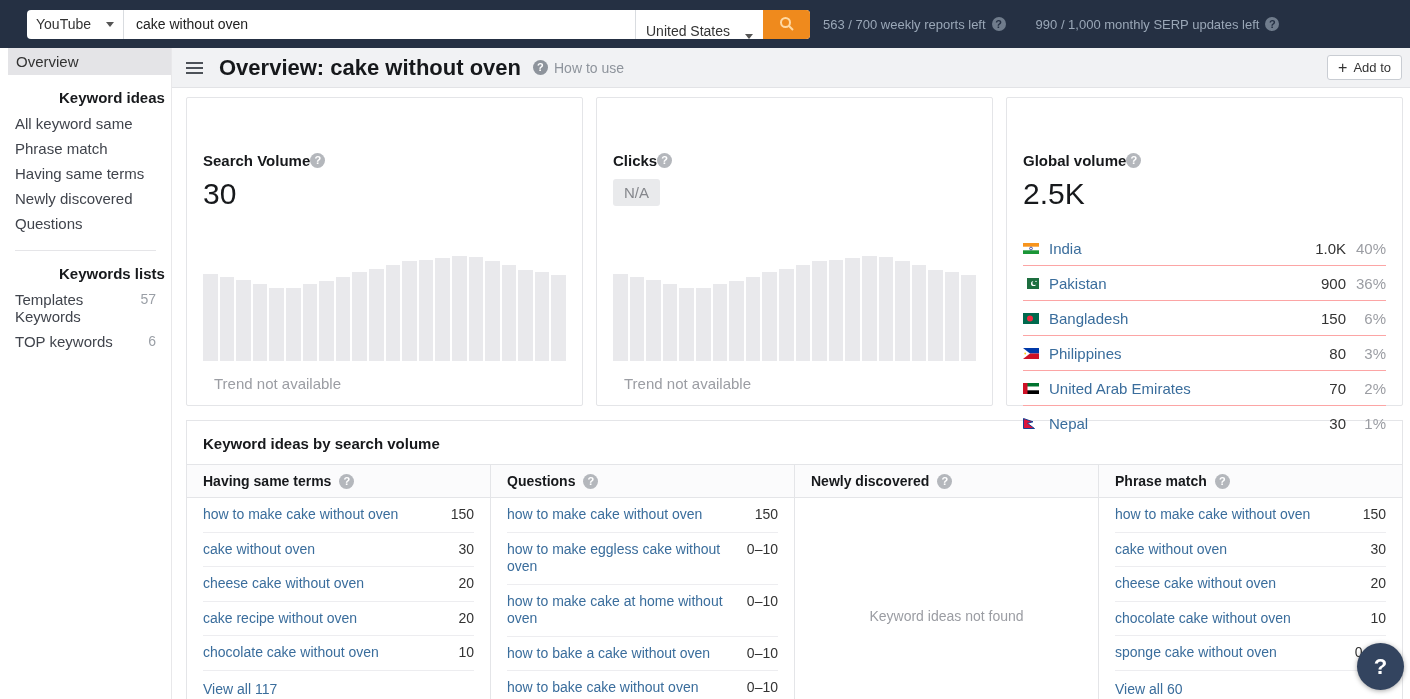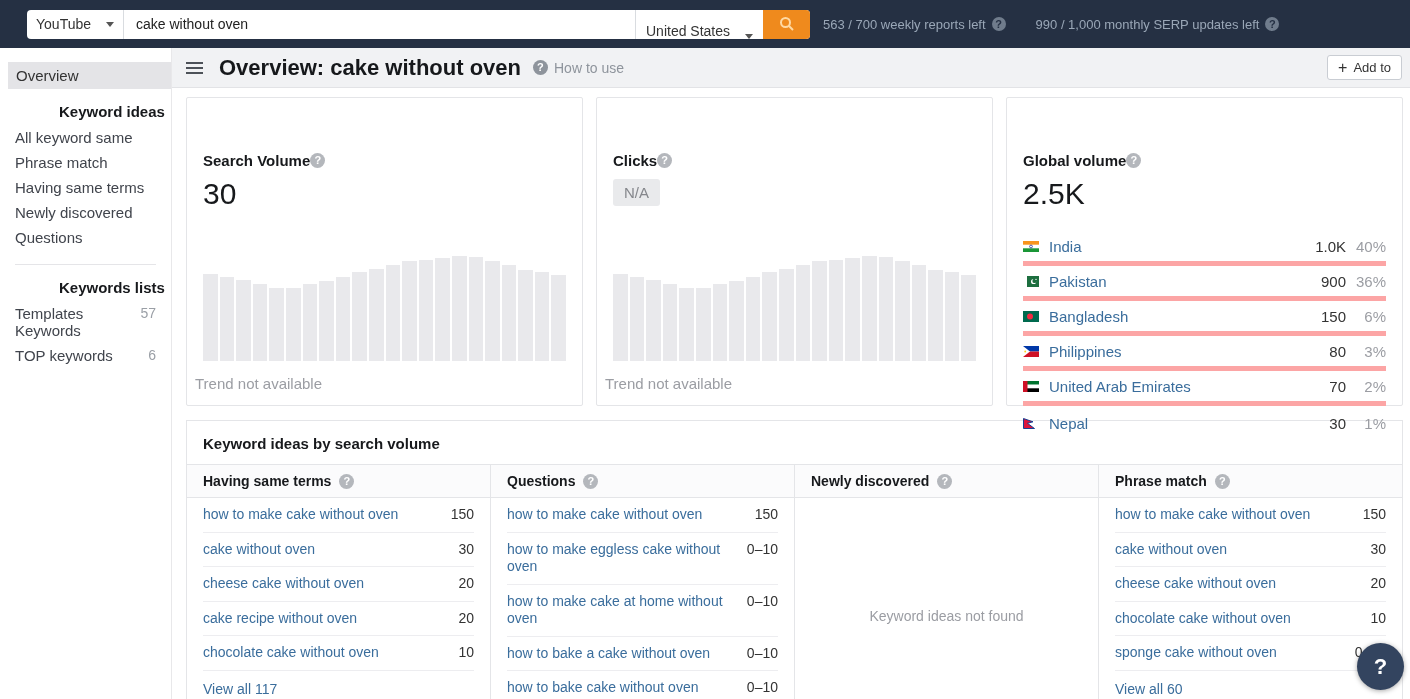--- a/index.html
+++ b/index.html
@@ -19,21 +19,21 @@
   .quota { display:flex; align-items:center; gap:6px; color:#9aa7b7; font-size:13px; }
   .quota.first { margin-left:13px; }
   .quota + .quota { margin-left:30px; }
   .qmark { display:inline-block; width:15px; height:15px; border-radius:50%; background:#b4b7bc; color:#fff;
            font-size:11px; line-height:15px; text-align:center; font-weight:bold; flex-shrink:0; }
   .qmark.dark { background:#707c8c; color:#253043; width:14px; height:14px; line-height:14px; }
   .qmark.mid { background:#8e949c; }
 
   
   .page { display:flex; height:651px; }
-  .sidebar { width:172px; flex-shrink:0; background:#fff; border-right:1px solid #e8e8ea; padding-top:14px; }
+  .sidebar { width:172px; flex-shrink:0; background:#fff; border-right:1px solid #e8e8ea; }
   .side-active { margin-left:8px; background:#e4e4e7; padding:5px 8px; font-size:15px; color:#333; cursor:pointer; }
   .side-header { font-weight:bold; color:#17191c; font-size:15px; padding:14px 0 5px 15px;margin-left:44px; }
   .side-link { padding:4px 0 4px 15px; font-size:15px; color:#40444c; cursor:pointer; }
   .side-divider { border:none; border-top:1px solid #e5e5e8; margin:14px 15px 0 15px; }
   .side-list-row { display:flex; justify-content:space-between; padding:4px 15px; font-size:15px; color:#40444c; cursor:pointer; }
   .side-count { color:#9a9fa6; font-size:14px; }
 
   main { flex:1; background:#fff; position:relative; }
   .content-header { height:40px; background:#f1f2f4; border-bottom:1px solid #e2e3e6; display:flex; align-items:center; padding:0 8px 0 14px; }
   .hamburger { width:17px; display:flex; flex-direction:column; gap:3px; cursor:pointer; margin-right:16px; }
@@ -45,24 +45,24 @@
   .plus { font-size:16px; line-height:1; color:#333; }
 
   
   .cards { display:flex; gap:13px; padding:9px 7px 0 14px; }
   .card { flex:1; height:309px; background:#fff; border:1px solid #e4e5e8; border-radius:2px; padding:14px 16px; position:relative; }
   .card-title { display:flex; align-items:center; gap:0; font-size:15px; font-weight:bold; color:#17191c;margin-top:40px; }
   .big-num { font-size:30px; color:#17191c; margin-top:8px; }
   .na-badge { display:inline-block; margin-top:10px; background:#e9eaec; color:#85878c; font-size:15px; padding:5px 11px; border-radius:3px; }
   .trend-chart { position:absolute; left:16px; right:16px; bottom:44px; height:105px; display:flex; align-items:flex-end; gap:2px; }
   .trend-chart .bar { flex:1; background:#e9e9ec; }
-  .trend-note { position:absolute; left:8px; bottom:13px; color:#9b9da3; font-size:15px; }
+  .trend-note { position:absolute; left:27px; bottom:13px; color:#9b9da3; font-size:15px; }
 
   .country-list { margin-top:20px; }
-  .country-row { display:flex; align-items:center; height:35px; border-bottom:5px solid #fca5a5; font-size:15px; }
+  .country-row { display:flex; align-items:center; height:35px; border-bottom:1px solid #fca5a5; font-size:15px; }
   .country-row:last-child { border-bottom:none; }
   .flag { width:16px; height:11px; margin-right:10px; flex-shrink:0; line-height:0; }
   .country-name { color:#3a6d9c; flex:1; cursor:pointer; }
   .country-vol { color:#333; text-align:right; min-width:42px; }
   .country-pct { color:#9b9da3; text-align:right; min-width:40px; }
 
   
   .ideas-panel { margin:14px 7px 0 14px; background:#fff; border:1px solid #e4e5e8; }
   .panel-title { padding:14px 16px 12px 16px; font-size:15px; font-weight:bold; color:#17191c; }
   .columns { display:flex; border-top:1px solid #e4e5e8; min-height:260px; }

